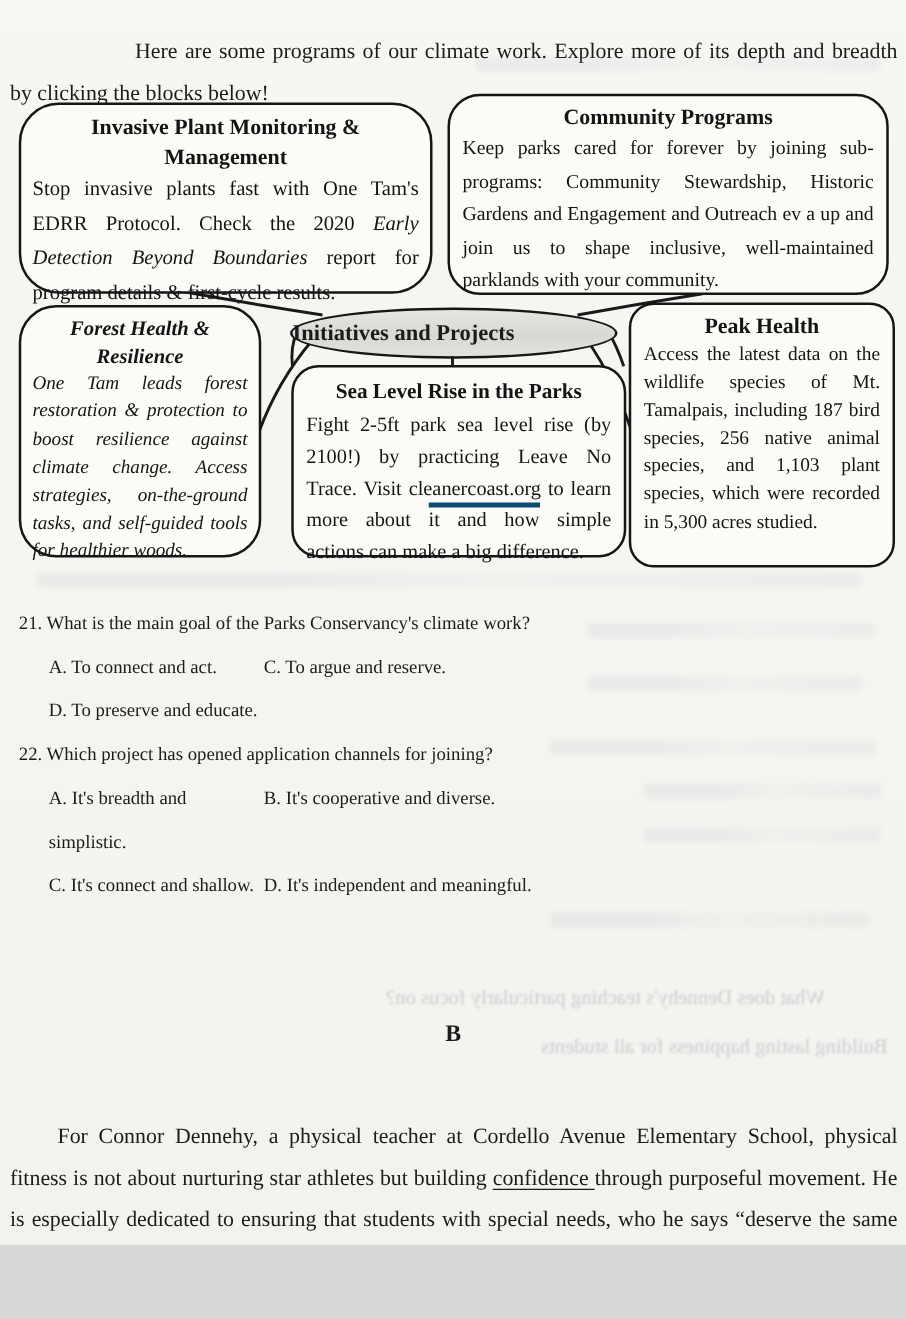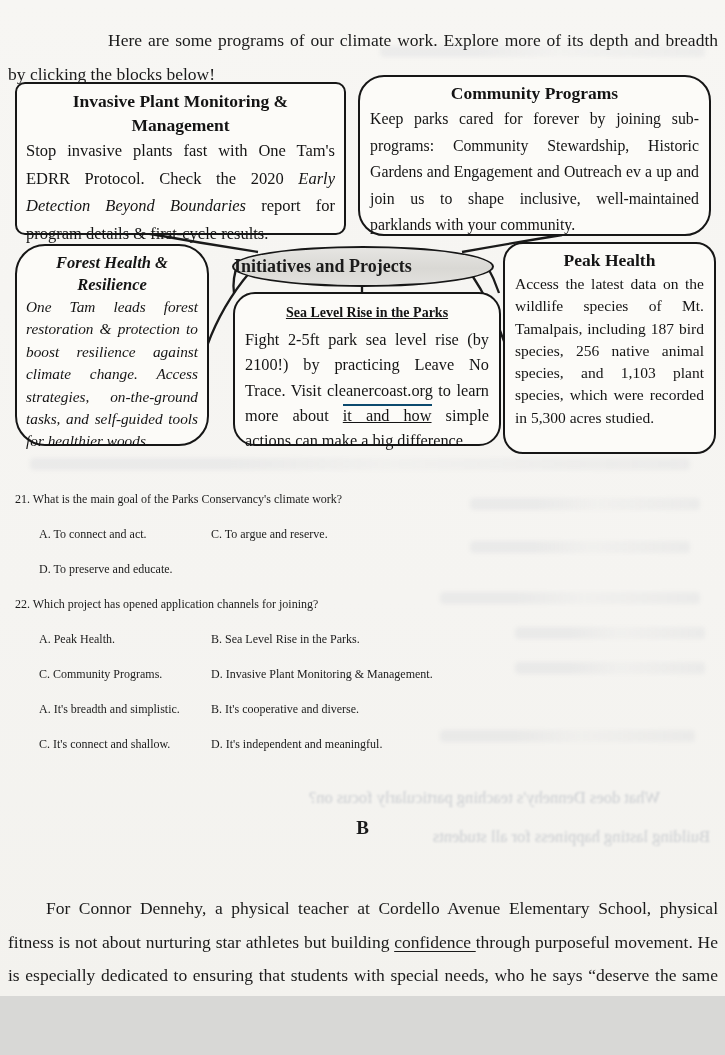--- a/index.html
+++ b/index.html
@@ -9,41 +9,41 @@
     font-family:"Liberation Serif", serif; color:#1b1b1b;
   }
   .abs{position:absolute;}
   
   .intro{top:5px; left:8px; width:710px; font-size:17.5px; line-height:34px;
          text-align:justify; text-indent:100px;}
   
   .block{background:#fcfbf8; border:2.5px solid #161616; box-sizing:border-box;
          text-align:justify; color:#141414;}
   .block .title{font-weight:bold; text-align:center; text-indent:0;}
-  .blk-invasive{left:15px; top:82px; width:331px; height:153px; border-radius:10px; padding:3px 9px; font-size:16.5px; line-height:27.5px;}
+  .blk-invasive{left:15px; top:82px; width:331px; height:153px; border-radius:32px; padding:3px 9px; font-size:16.5px; line-height:27.5px;}
   .blk-invasive .title{font-size:17.5px; line-height:24px; padding-top:2px;}
   .blk-community{left:358px; top:75px; width:353px; height:161px; border-radius:26px; padding:3px 10px; font-size:15.8px; line-height:26.5px;}
   .blk-community .title{font-size:17.5px; line-height:26px;}
   .blk-forest{left:15px; top:244px; width:194px; height:202px; border-radius:30px; padding:4px 9px; font-size:15.3px; line-height:22.4px;font-style:italic;}
   .blk-forest .title{font-size:16.5px; line-height:22px; padding-top:2px;}
   .blk-sealevel{left:233px; top:292px; width:268px; height:154px; border-radius:22px; padding:2px 10px; font-size:16.3px; line-height:25.3px;}
-  .blk-sealevel .title{font-size:14px; line-height:28px; padding-top:3px;text-decoration:underline;}
+  .blk-sealevel .title{font-size:17px; line-height:28px; padding-top:3px;}
   .blk-peak{left:503px; top:242px; width:213px; height:212px; border-radius:20px; padding:3px 10px; font-size:15.5px; line-height:22.3px;}
   .blk-peak .title{font-size:17.5px; line-height:26px;}
   .em{font-style:italic;}
-  .overmark{border-top:2px solid #0c4a6e;text-decoration:underline;}
+  .overmark{border-top:4px solid #0c4a6e;}
   
   .hub{left:232px; top:246px; width:258px; height:37px; border-radius:50%;
        border:2.5px solid #161616;
        background:linear-gradient(180deg,#e6e5e2 0%,#d9d8d4 55%,#e2e1de 100%);
        display:flex; align-items:center; justify-content:flex-start;}
   .hub span{font-weight:bold; font-size:18px; white-space:nowrap;}
   svg.wires{left:0; top:0; pointer-events:none;}
   
-  .questions{left:15px; top:482px; width:700px; font-size:12px; line-height:35px;}
+  .questions{left:15px; top:482px; width:700px; font-size:15px; line-height:35px;}
   .opts{margin-left:24px; display:grid; grid-template-columns:172px auto;}
   
   .secb-head{top:817px; left:0; width:725px; text-align:center; font-weight:bold; font-size:19px;}
   .secb-para{top:849px; left:8px; width:710px; font-size:17.5px; line-height:33.5px; text-align:justify; text-indent:38px;margin-top:43px;}
   .uline{text-decoration:underline; text-underline-offset:3px;}
   
   .smudge{filter:blur(2px); opacity:.5; border-radius:4px;
           background:linear-gradient(90deg, rgba(115,125,148,.17) 0 30%, rgba(115,125,148,.06) 55%, rgba(115,125,148,.15));}
   .ghost{transform:scaleX(-1); color:#44536e; opacity:.24; filter:blur(1px);
          font-size:16.5px; white-space:nowrap; overflow:hidden;}
@@ -105,26 +105,20 @@
     <div>
       <div>21. What is the main goal of the Parks Conservancy's climate work?</div>
       <div class="opts">
         <span>A. To connect and act.</span>
         <span>C. To argue and reserve.</span>
         <span>D. To preserve and educate.</span>
       </div>
     </div>
     <div>
       <div>22. Which project has opened application channels for joining?</div>
-      <div class="opts">
-        <span>A. Peak Health.</span>
-        <span>B. Sea Level Rise in the Parks.</span>
-        <span>C. Community Programs.</span>
-        <span>D. Invasive Plant Monitoring &amp; Management.</span>
-      </div>
     </div>
     <div>
       <div class="opts">
         <span>A. It's breadth and simplistic.</span>
         <span>B. It's cooperative and diverse.</span>
         <span>C. It's connect and shallow.</span>
         <span>D. It's independent and meaningful.</span>
       </div>
     </div>
   </div>

